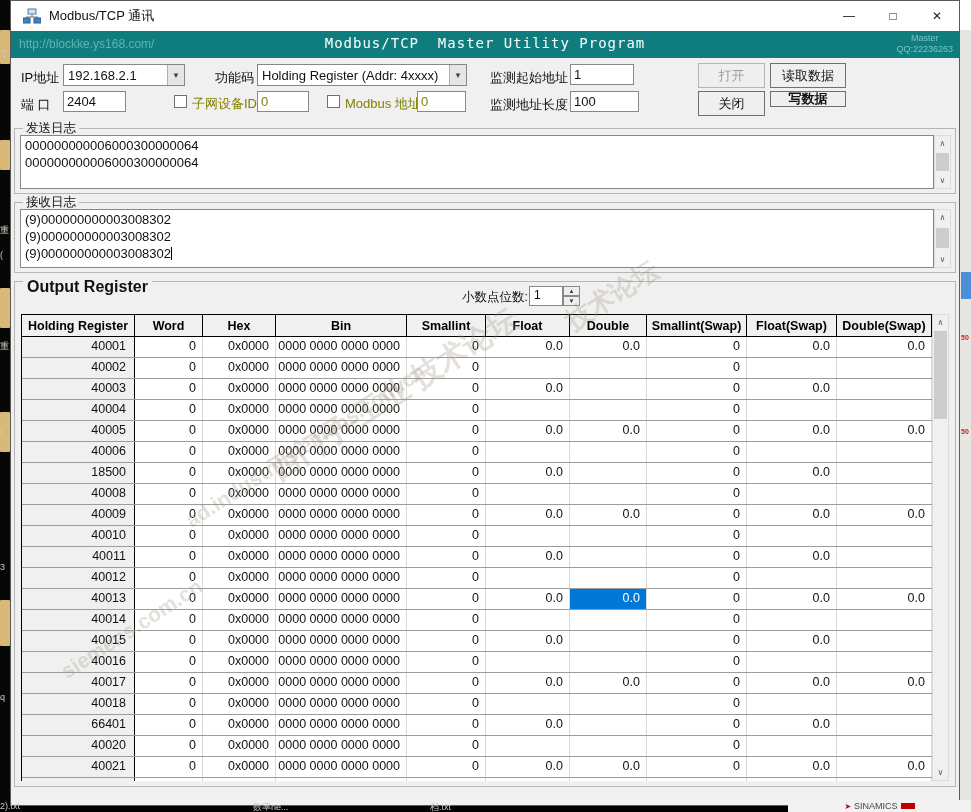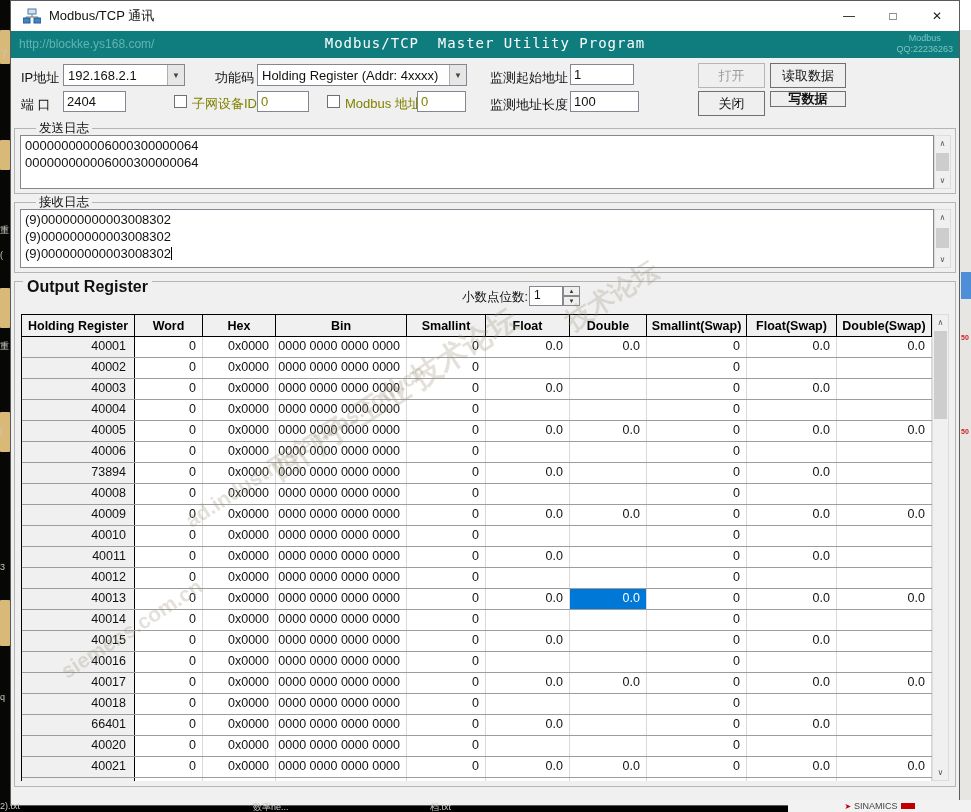--- a/index.html
+++ b/index.html
@@ -52,21 +52,21 @@
   .combo .val { flex:1; padding:0 4px; white-space:nowrap; overflow:hidden; }
   .combo .drop { width:17px; height:100%; background:#e6e6e6; border-left:1px solid #b0b0b0;
                  display:flex; align-items:center; justify-content:center; font-size:8px; color:#444; }
   .btn { position:absolute; background:#efefef; border:1px solid #707070; font-size:13px;
          color:#111; display:flex; align-items:center; justify-content:center; cursor:default; }
   .btn.disabled { color:#9b9b9b; border-color:#b5b5b5; }
   .checkbox { position:absolute; width:13px; height:13px; background:#fff; border:1px solid #707070; }
 
   
   .groupbox { position:absolute; border:1px solid #b5b5b5; }
-  .groupbox .gb-label { position:absolute; top:-9px; left:21px; background:#f0f0f0; padding:0 3px;
+  .groupbox .gb-label { position:absolute; top:-9px; left:8px; background:#f0f0f0; padding:0 3px;
                         font-size:12.5px; color:#111; }
   .logarea { position:absolute; background:#fff; border:1px solid #828790;
              font-size:13px; color:#111; line-height:17px; padding:1px 4px; overflow:hidden; }
   .log-line { white-space:pre; }
   .caret { display:inline-block; width:1px; height:13px; background:#000; vertical-align:-2px; }
 
   
   .vscroll { position:absolute; width:17px; background:#f0f0f0; border:1px solid #dcdcdc; }
   .vs-btn { position:absolute; left:0; width:15px; height:15px; display:flex; align-items:center;
             justify-content:center; font-size:8px; color:#555; }
@@ -158,21 +158,21 @@
       <span class="spacer"></span>
       <div class="cap-btn">—</div>
       <div class="cap-btn">□</div>
       <div class="cap-btn">✕</div>
     </div>
 
     <div class="banner">
       <span class="url">http://blockke.ys168.com/</span>
       <div class="center">Modbus/TCP  Master Utility Program</div>
       <div class="credit">
-        <div>Modbus</div>
+        <div>Master</div>
         <div>QQ:22236263</div>
       </div>
     </div>
 
     <span class="lbl" style="left:10px;top:68px;">IP地址</span>
     <div class="combo" style="left:52px;top:63px;width:122px;height:22px;">
       <span class="val">192.168.2.1</span>
       <span class="drop">▼</span>
     </div>
     <span class="lbl" style="left:204px;top:68px;">功能码</span>
@@ -314,21 +314,21 @@
               <div class="g-cell" style="width: 73px;">0x0000</div>
               <div class="g-cell" style="width: 131px;">0000 0000 0000 0000</div>
               <div class="g-cell" style="width: 79px;">0</div>
               <div class="g-cell" style="width: 84px;"></div>
               <div class="g-cell" style="width: 77px;"></div>
               <div class="g-cell" style="width: 100px;">0</div>
               <div class="g-cell" style="width: 90px;"></div>
               <div class="g-cell" style="width: 95px;"></div>
             </div>
             <div class="grid-row">
-              <div class="g-cell first" style="width: 113px;">73894</div>
+              <div class="g-cell first" style="width: 113px;">18500</div>
               <div class="g-cell" style="width: 68px;">0</div>
               <div class="g-cell" style="width: 73px;">0x0000</div>
               <div class="g-cell" style="width: 131px;">0000 0000 0000 0000</div>
               <div class="g-cell" style="width: 79px;">0</div>
               <div class="g-cell" style="width: 84px;">0.0</div>
               <div class="g-cell" style="width: 77px;"></div>
               <div class="g-cell" style="width: 100px;">0</div>
               <div class="g-cell" style="width: 90px;">0.0</div>
               <div class="g-cell" style="width: 95px;"></div>
             </div>

